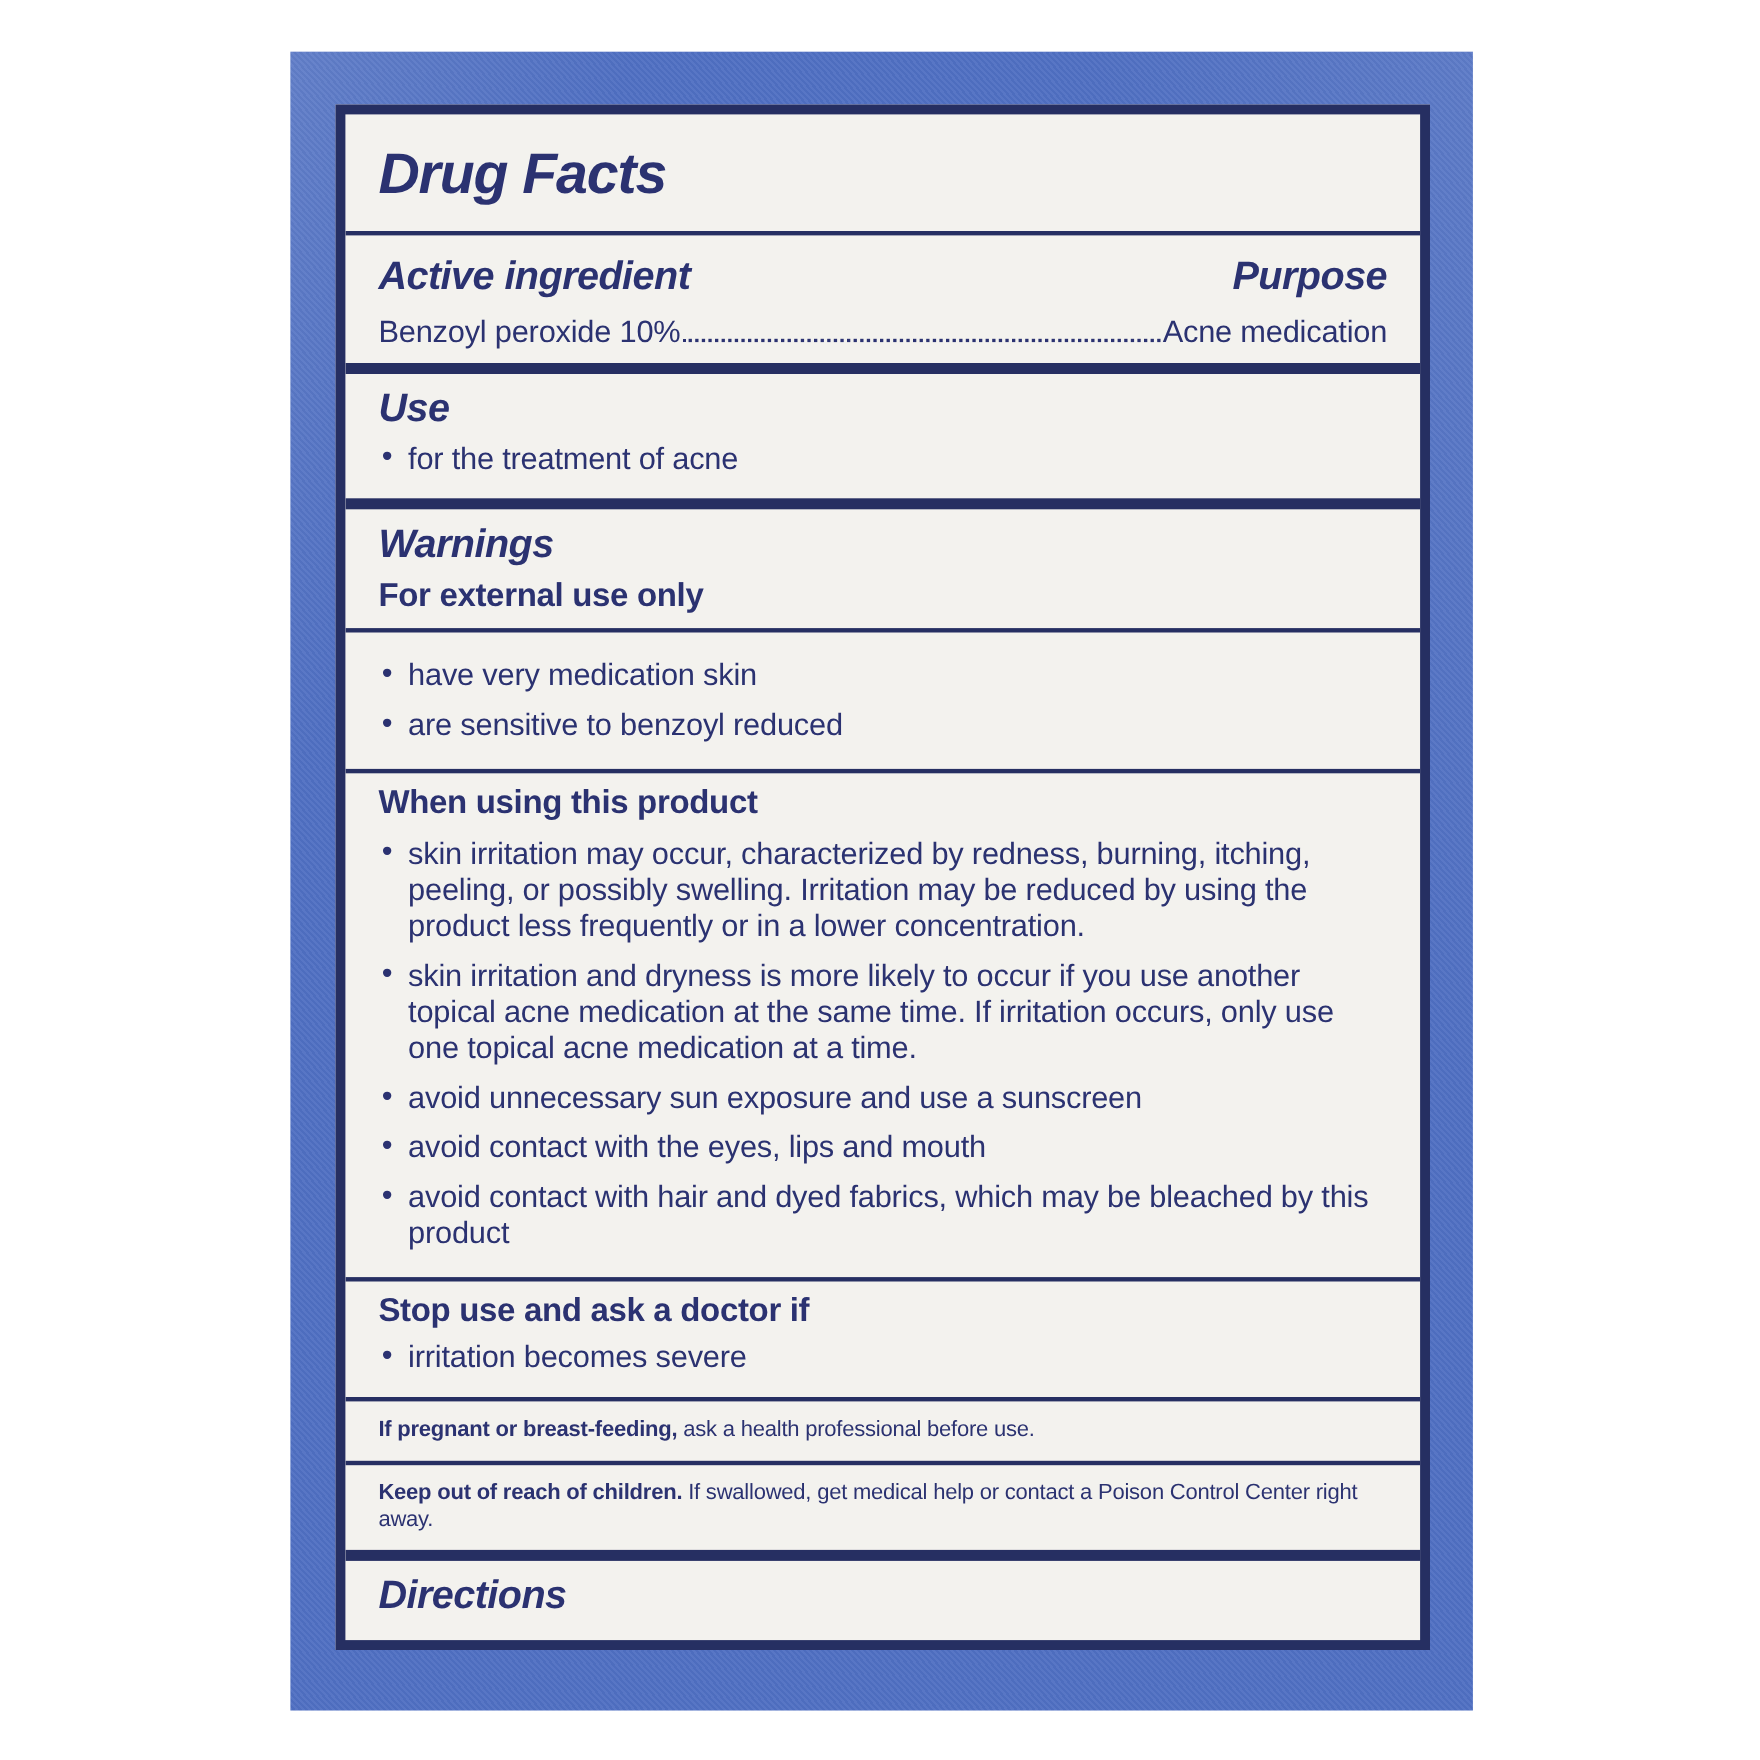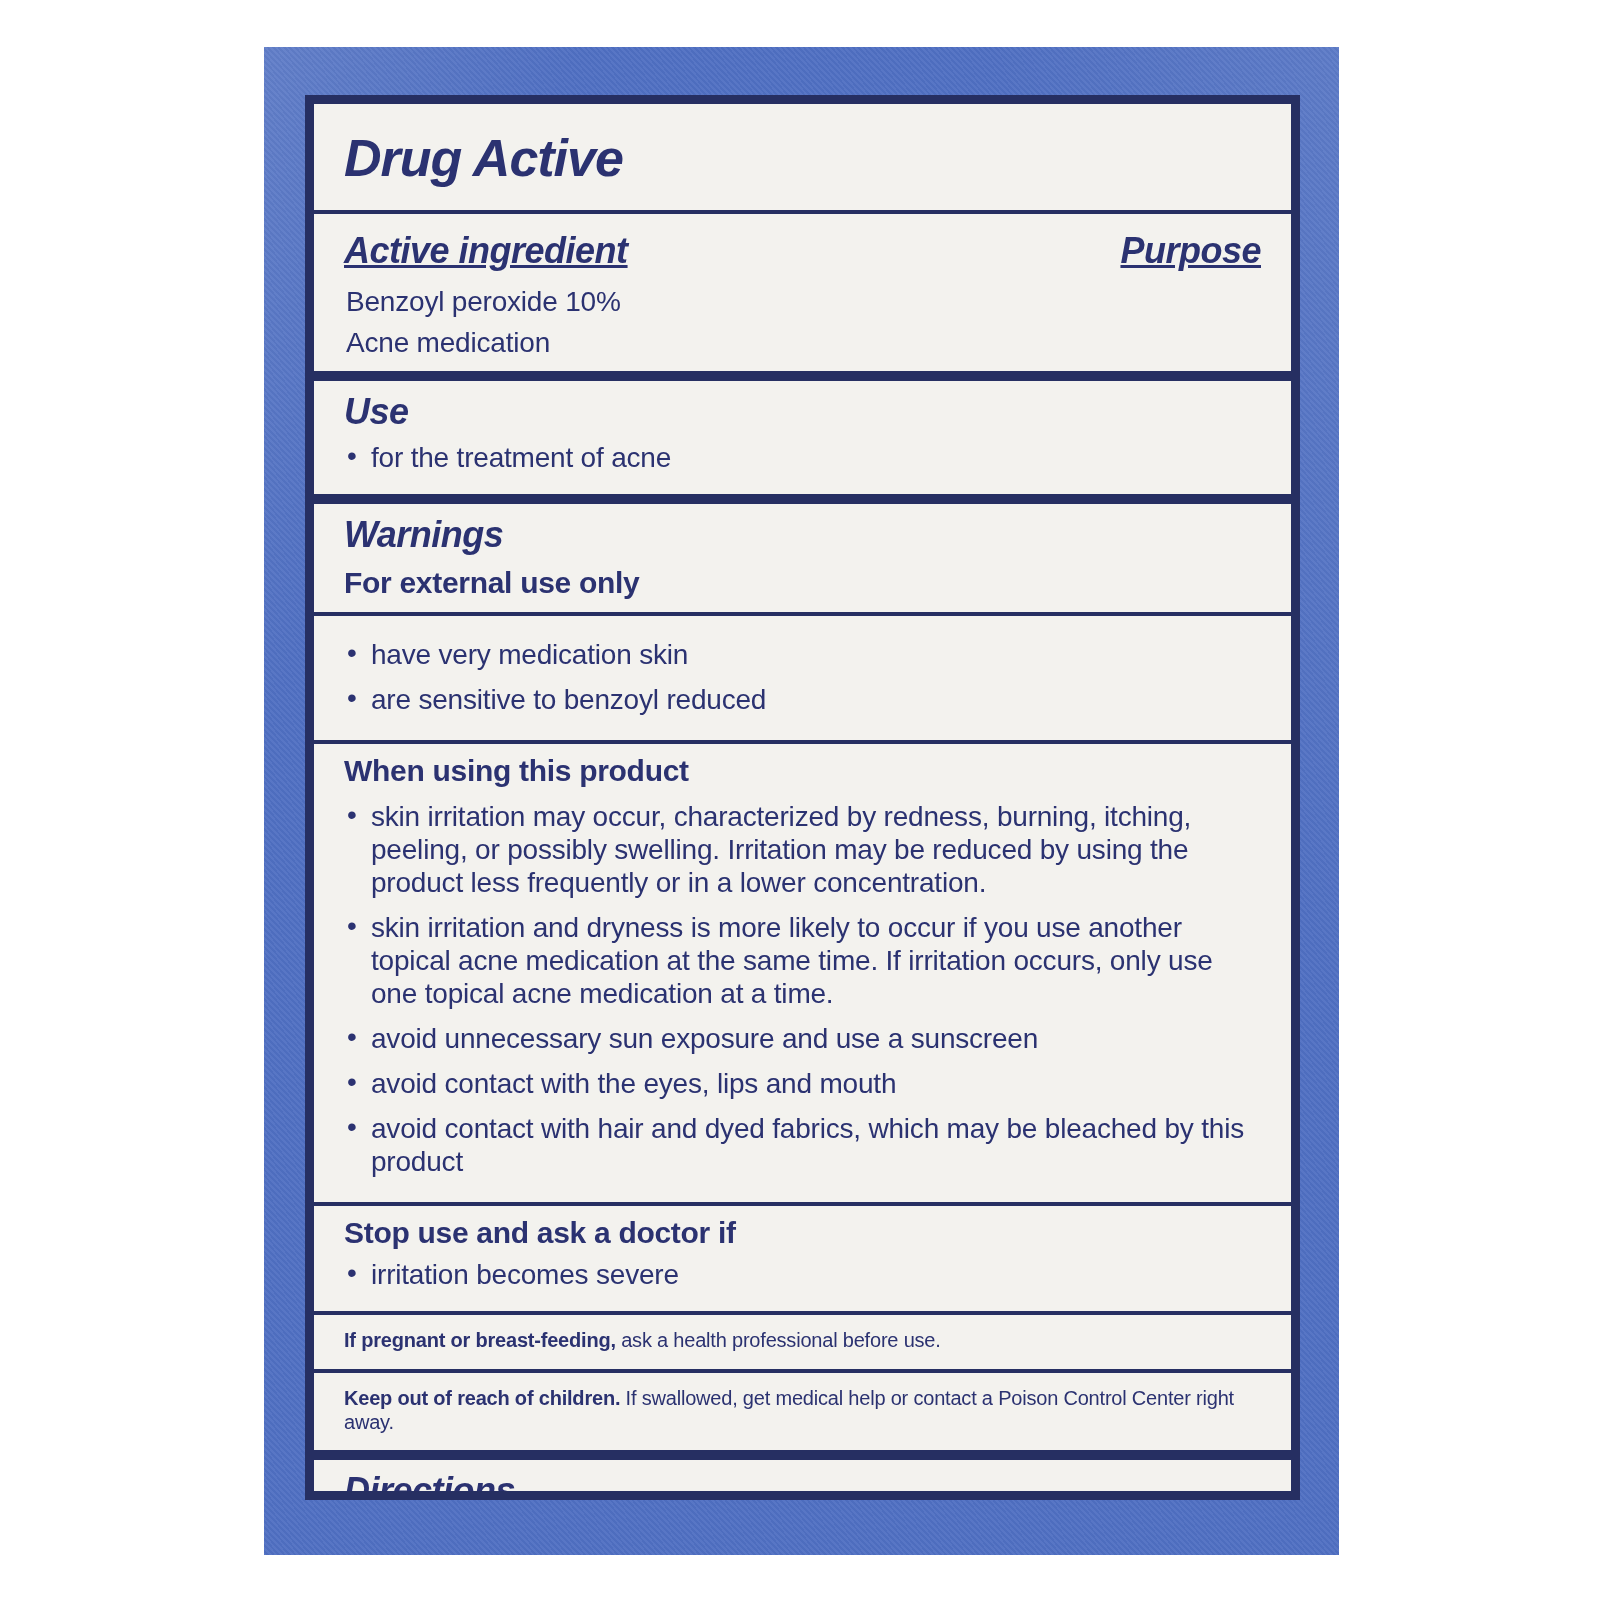--- a/index.html
+++ b/index.html
@@ -89,29 +89,27 @@
     letter-spacing: -0.2px;
   }
   .bold-lead { font-weight: bold; }
 
   
   .two-col {
     display: flex;
     justify-content: space-between;
     align-items: baseline;
     padding-top: 6px;
-    text-decoration: underline;
   }
   .leader-row {
     display: flex;
     align-items: baseline;
     margin-top: 14px;
     font-size: 28px;
     letter-spacing: -0.2px;
-    flex-direction: column;
   }
   .leader {
     flex: 1 1 auto;
     border-bottom: 3px dotted #2b3271;
     margin: 0 2px 5px 2px;
     height: 1px;
   }
 
   
   ul.bullets {
@@ -143,21 +141,21 @@
     position: relative;
   }
 </style>
 </head>
 <body>
 
 <div class="package">
   <div class="panel">
 
     <div class="section">
-      <h1 class="title">Drug Active</h1>
+      <h1 class="title">Drug Facts</h1>
     </div>
     <div class="sep thin"></div>
 
     <div class="section">
       <div class="two-col">
         <h2 class="h-italic">Active ingredient</h2>
         <h2 class="h-italic">Purpose</h2>
       </div>
       <div class="leader-row">
         <span>Benzoyl peroxide 10%</span>

